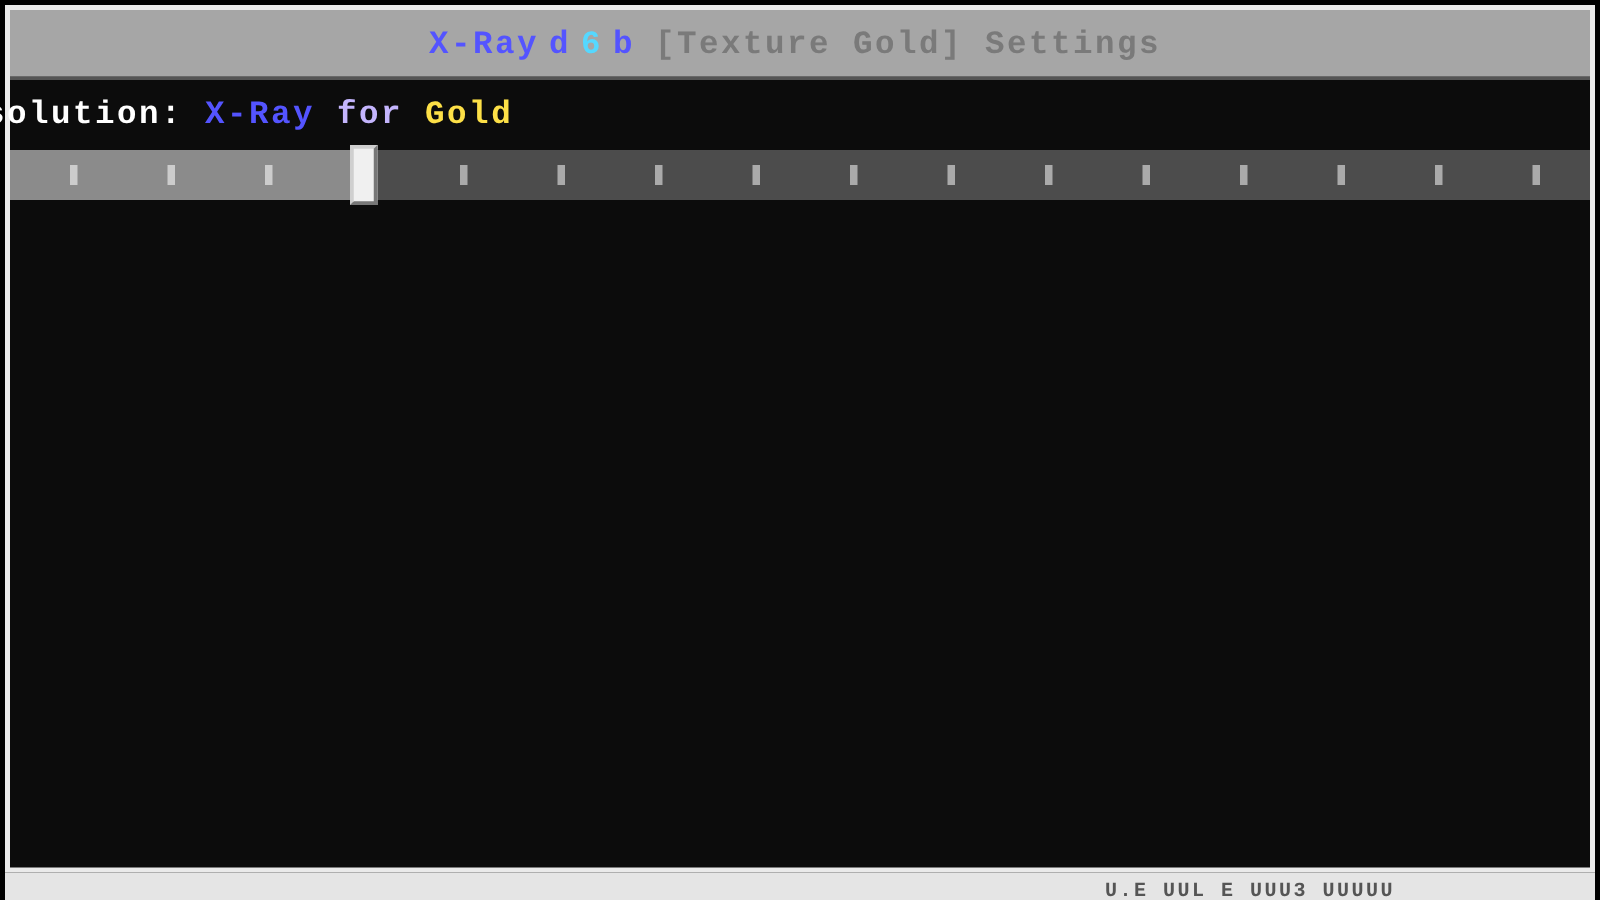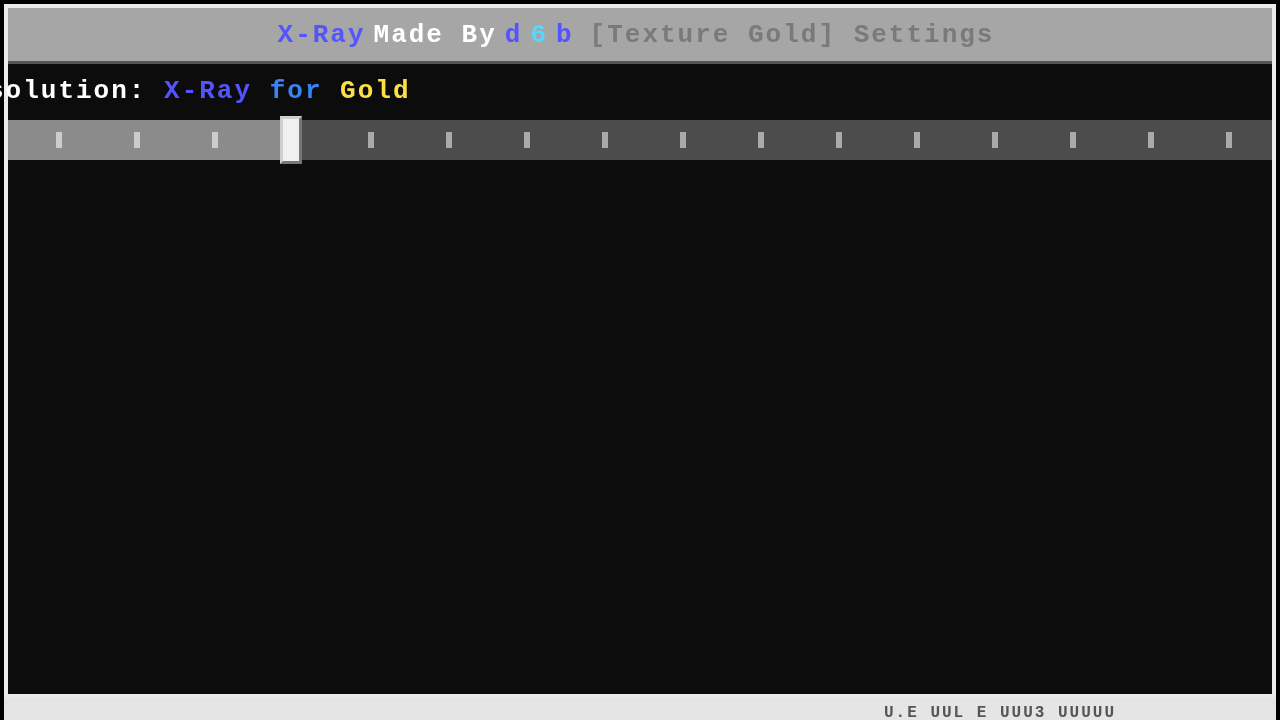--- a/index.html
+++ b/index.html
@@ -43,21 +43,21 @@
     padding-top: 12px;
   }
   .setting-label {
     font-size: 26px;
     letter-spacing: 2px;
     color: #fff;
     margin-left: -20px; 
     white-space: nowrap;
   }
   .lbl-xray { color: #5454ff; }
-  .lbl-for { color: #3b82f6; }
+  .lbl-for { color: #c4b5fd; }
   .lbl-gold { color: #fde047; }
   .slider {
     position: relative;
     margin-top: 14px;
     height: 40px;
     width: 100%;
     background: #4c4c4c;
   }
   .slider-fill {
     position: absolute;
@@ -99,21 +99,20 @@
     bottom: -2px;
     white-space: nowrap;
   }
 </style>
 </head>
 <body>
 
 <div class="frame">
   <div class="header">
     <span class="hdr-xray">X-Ray</span>
-    <span class="hdr-made">Made By</span>
     <span>
       <span class="hdr-d">d</span><span class="hdr-6">6</span><span class="hdr-b">b</span>
     </span>
     <span class="hdr-suffix">[Texture Gold] Settings</span>
   </div>
 
   <div class="content">
     <div class="setting-label">
       <span>solution:</span>
       <span class="lbl-xray">X-Ray</span>

